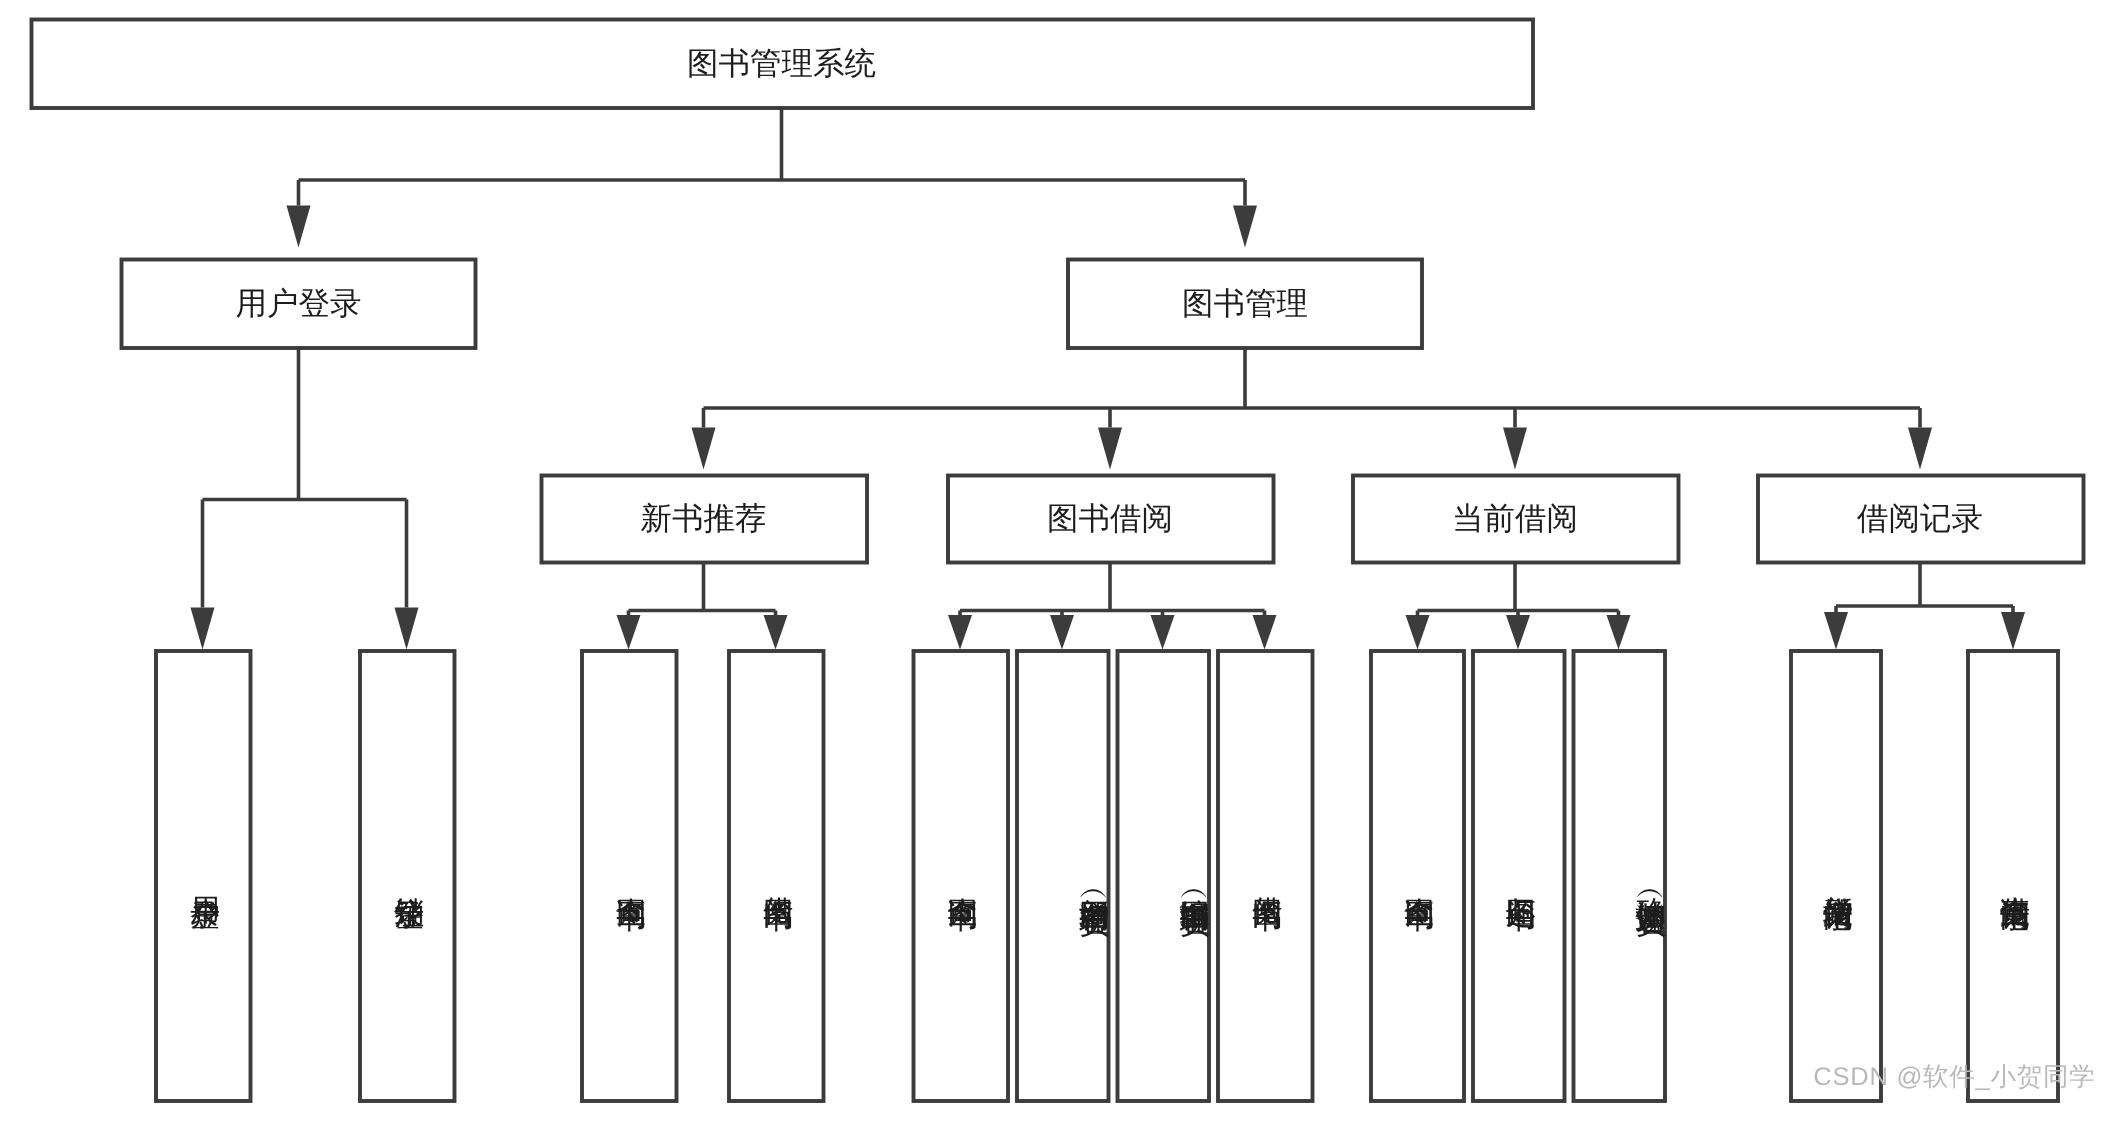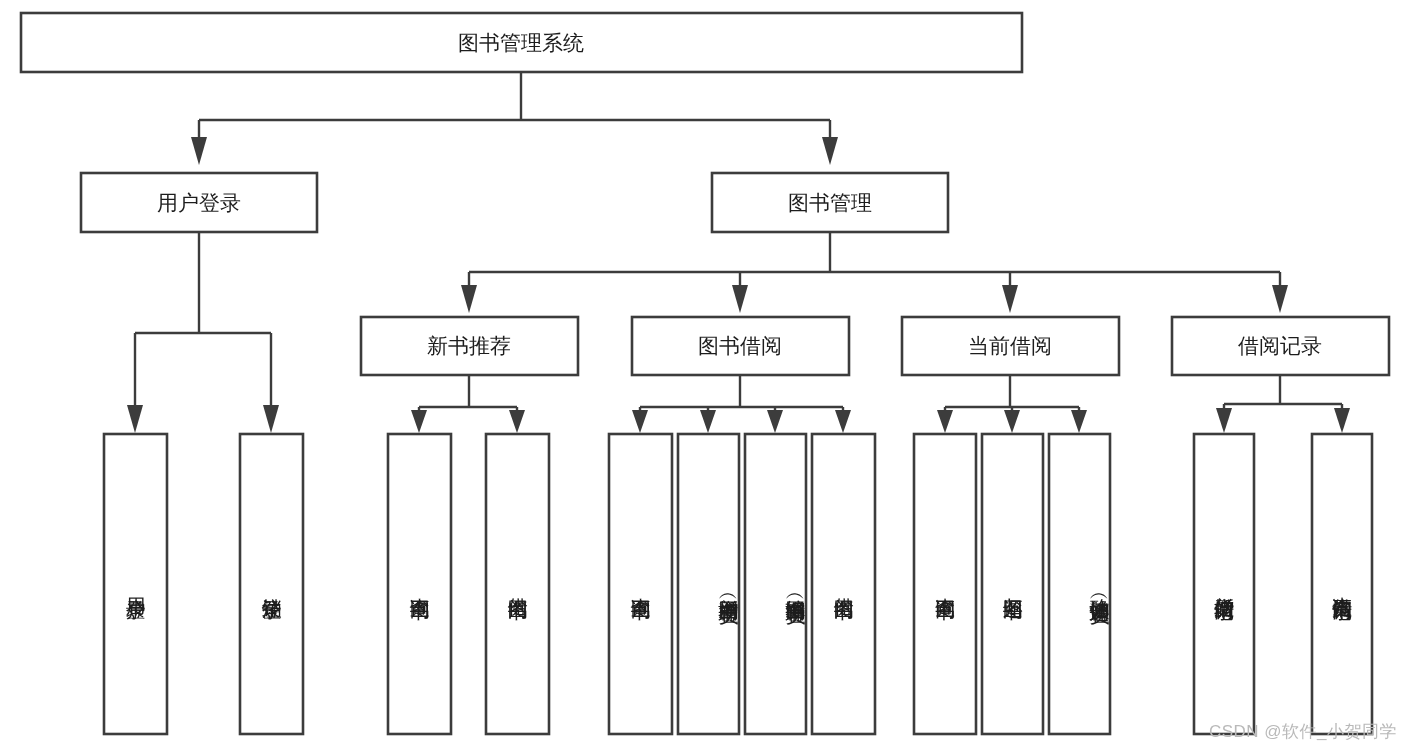--- a/index.html
+++ b/index.html
@@ -61,21 +61,21 @@
     color: #1d1d1d;
     writing-mode: vertical-rl;
     text-orientation: upright;
     letter-spacing: 1px;
     pointer-events: none;
     user-select: none;
   }
   .watermark {
     position: absolute;
     right: 8px;
-    bottom: 4px;
+    bottom: 18px;
     font-family: "Liberation Sans", "DejaVu Sans", sans-serif;
     font-size: 17px;
     color: #b9b9b9;
     letter-spacing: 0.5px;
     user-select: none;
   }
 </style>
 </head>
 <body>
 

